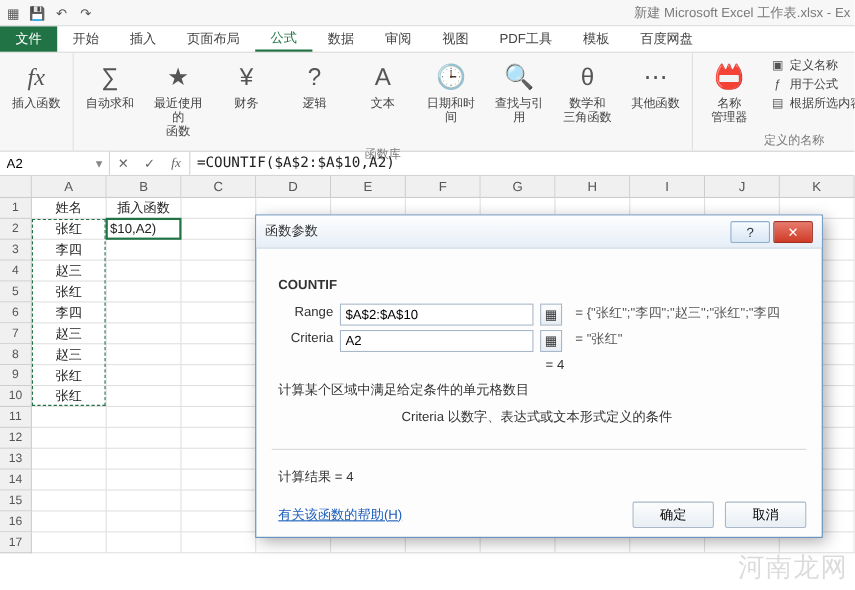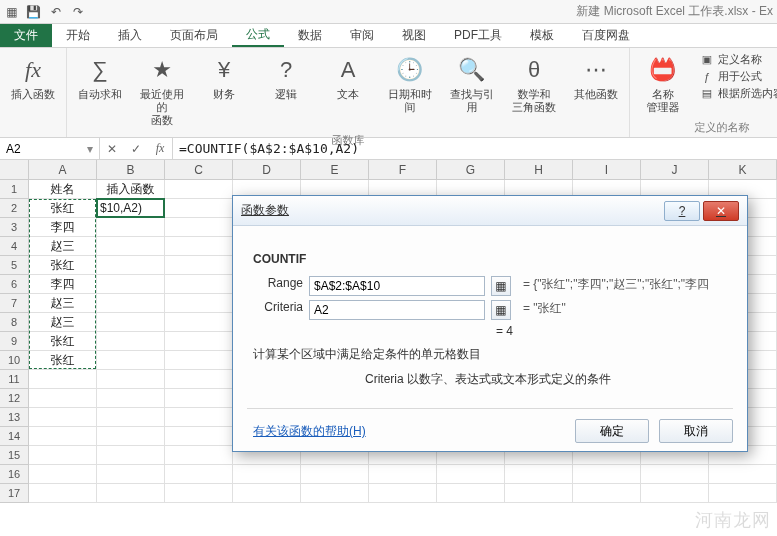--- a/index.html
+++ b/index.html
@@ -44,39 +44,39 @@
   .gridrow{display:flex;height:19px;}
   .cell{border-right:1px solid #e0e0e0;border-bottom:1px solid #e0e0e0;padding:0 3px;display:flex;align-items:center;font-size:12px;color:#222;overflow:hidden;white-space:nowrap;}
   .cell.center{justify-content:center;}
   .colA{width:68px;}
   .colB{width:68px;}
   .colOther{width:68px;}
   .sel-range{position:absolute;border:1px dashed #217346;pointer-events:none;}
   .active-cell{position:absolute;border:2px solid #217346;pointer-events:none;}
   
   .dialog{position:absolute;left:232px;top:195px;width:516px;border:1px solid #5a8ab8;background:#fdfdfd;box-shadow:4px 4px 14px rgba(0,0,0,.35);}
-  .dlg-title{height:30px;background:linear-gradient(#fefefe,#e6eef7);border-bottom:1px solid #c7d4e2;display:flex;align-items:center;padding:0 8px;font-size:12px;color:#333;text-decoration:underline;}
+  .dlg-title{height:30px;background:linear-gradient(#fefefe,#e6eef7);border-bottom:1px solid #c7d4e2;display:flex;align-items:center;padding:0 8px;font-size:12px;color:#333;}
   .dlg-title .spacer{flex:1;}
   .dlg-title-btn{width:36px;height:20px;margin-left:3px;border:1px solid #8faecc;border-radius:2px;display:flex;align-items:center;justify-content:center;background:linear-gradient(#f6fbff,#d8e6f4);cursor:pointer;}
   .dlg-close{background:linear-gradient(#e67a6b,#cf3b27);border-color:#9e2f21;color:#fff;}
   .dlg-body{padding:24px 14px 8px 14px;font-size:12px;color:#333;}
   .dlg-fn{font-weight:bold;margin:2px 0 10px 6px;}
   .arg-row{display:flex;margin:4px 0;gap:6px;}
   .arg-label{width:56px;text-align:right;}
   .arg-input{width:176px;height:20px;border:1px solid #a9b8c8;padding:0 4px;font-size:12px;background:#fff;}
   .range-btn{width:20px;height:20px;border:1px solid #a9b8c8;background:linear-gradient(#fdfdfd,#e8eef4);display:flex;align-items:center;justify-content:center;cursor:pointer;}
   .arg-eval{margin-left:6px;color:#555;white-space:nowrap;overflow:hidden;}
   .dlg-sep{border-top:1px solid #d9d9d9;margin:10px 0;}
   .result-eq{text-align:right;padding-right:220px;margin:4px 0 8px 0;}
   .dlg-desc{margin:4px 0 8px 6px;}
   .dlg-crit{margin:4px 0 20px 118px;}
   .dlg-result{margin:6px 0 8px 6px;}
   .dlg-link{color:#1a5dbb;text-decoration:underline;cursor:pointer;margin-left:6px;}
   .dlg-btn{min-width:74px;height:24px;border:1px solid #a9b8c8;background:linear-gradient(#fdfdfd,#e8eef4);border-radius:2px;cursor:pointer;font-size:12px;}
-  .watermark{position:absolute;right:6px;bottom:4px;font-size:18px;color:rgba(0,0,0,.14);font-weight:500;letter-spacing:1px;pointer-events:none;}
+  .watermark{position:absolute;right:6px;bottom:4px;font-size:24px;color:rgba(0,0,0,.14);font-weight:500;letter-spacing:1px;pointer-events:none;}
 </style>
 </head>
 <body>
 
 <div class="titlebar">
   <span class="qat-ico">▦</span>
   <span class="qat-ico">💾</span>
   <span class="qat-ico">↶</span>
   <span class="qat-ico">↷</span>
   <span class="title-spacer"></span>
@@ -484,20 +484,23 @@
           <span>▦</span>
         </span>
       <span class="arg-eval">= "张红"</span>
     </div>
 
     <div class="result-eq">= 4</div>
     <div class="dlg-desc">计算某个区域中满足给定条件的单元格数目</div>
     <div class="dlg-crit">Criteria  以数字、表达式或文本形式定义的条件</div>
 
     <div class="dlg-sep"></div>
+    <div style="display:flex;align-items:center;">
+      <span class="dlg-result">计算结果 = 4</span>
+    </div>
     <div style="display:flex;align-items:center;margin-top:6px;">
       <span class="dlg-link">有关该函数的帮助(H)</span>
       <span style="flex:1"></span>
       <button class="dlg-btn">确定</button>
       <button class="dlg-btn" style="margin-left:10px;">取消</button>
     </div>
   </div>
 </div>
 
 <div class="watermark">河南龙网</div>

